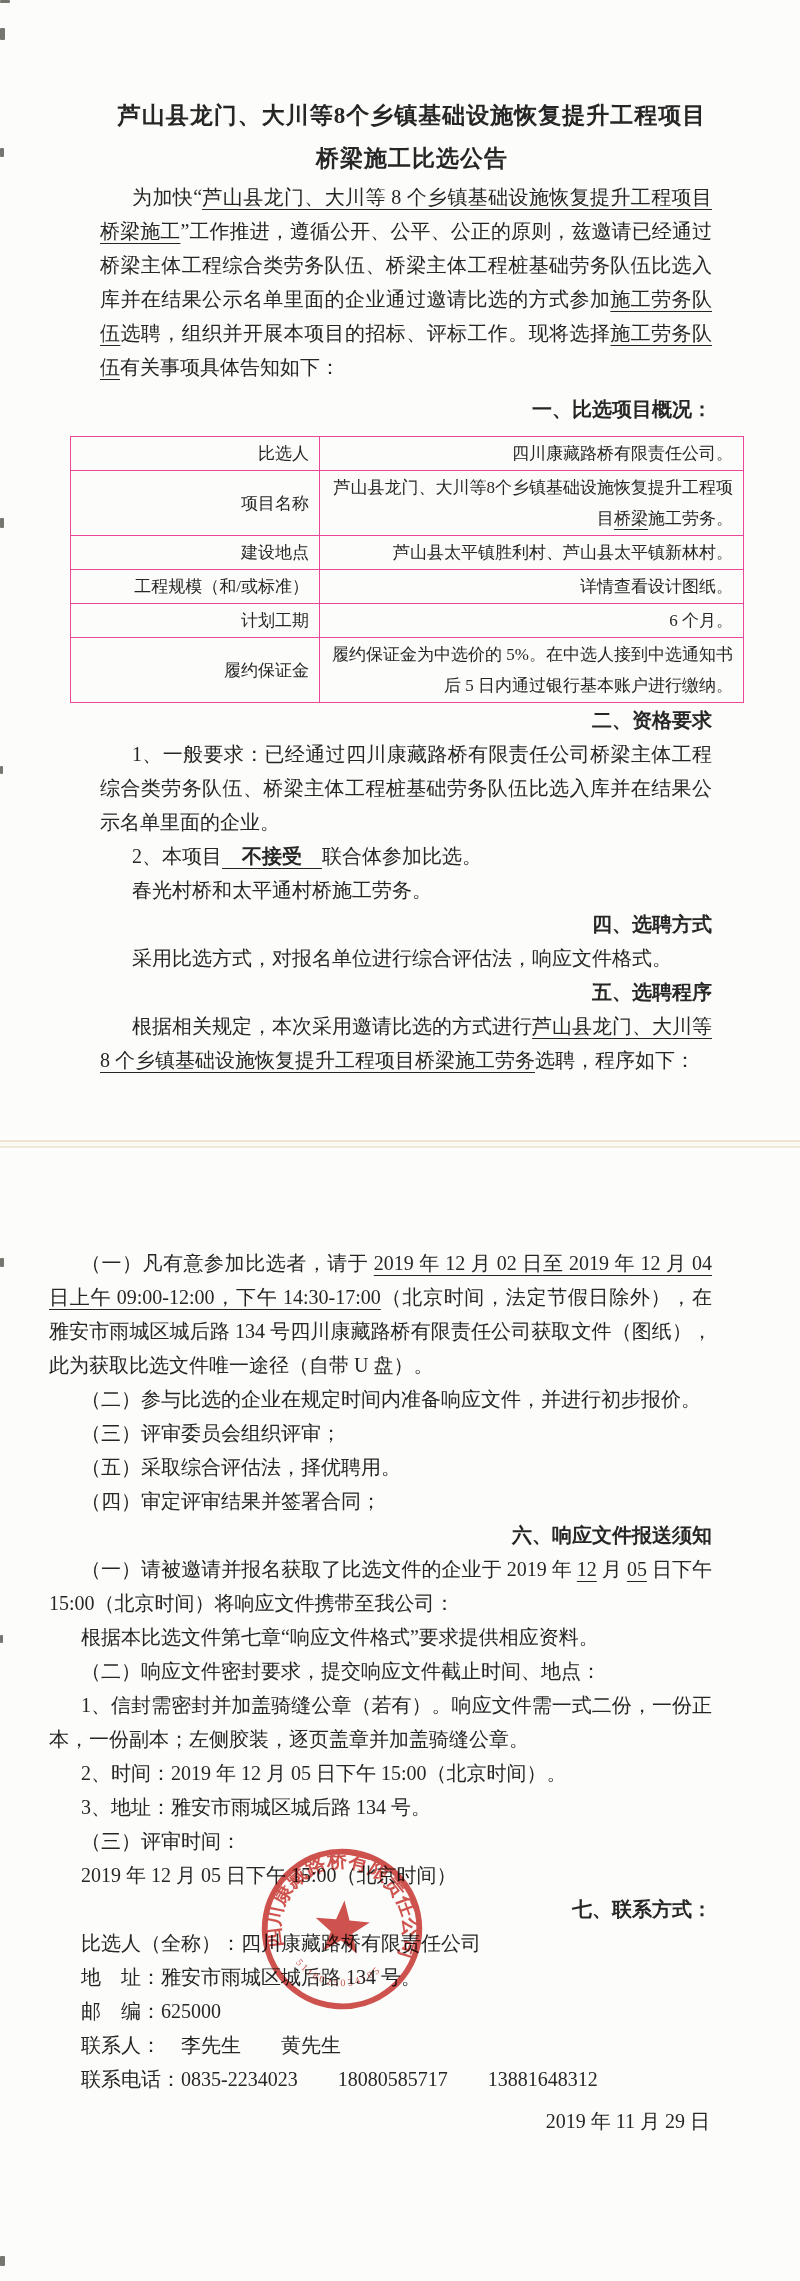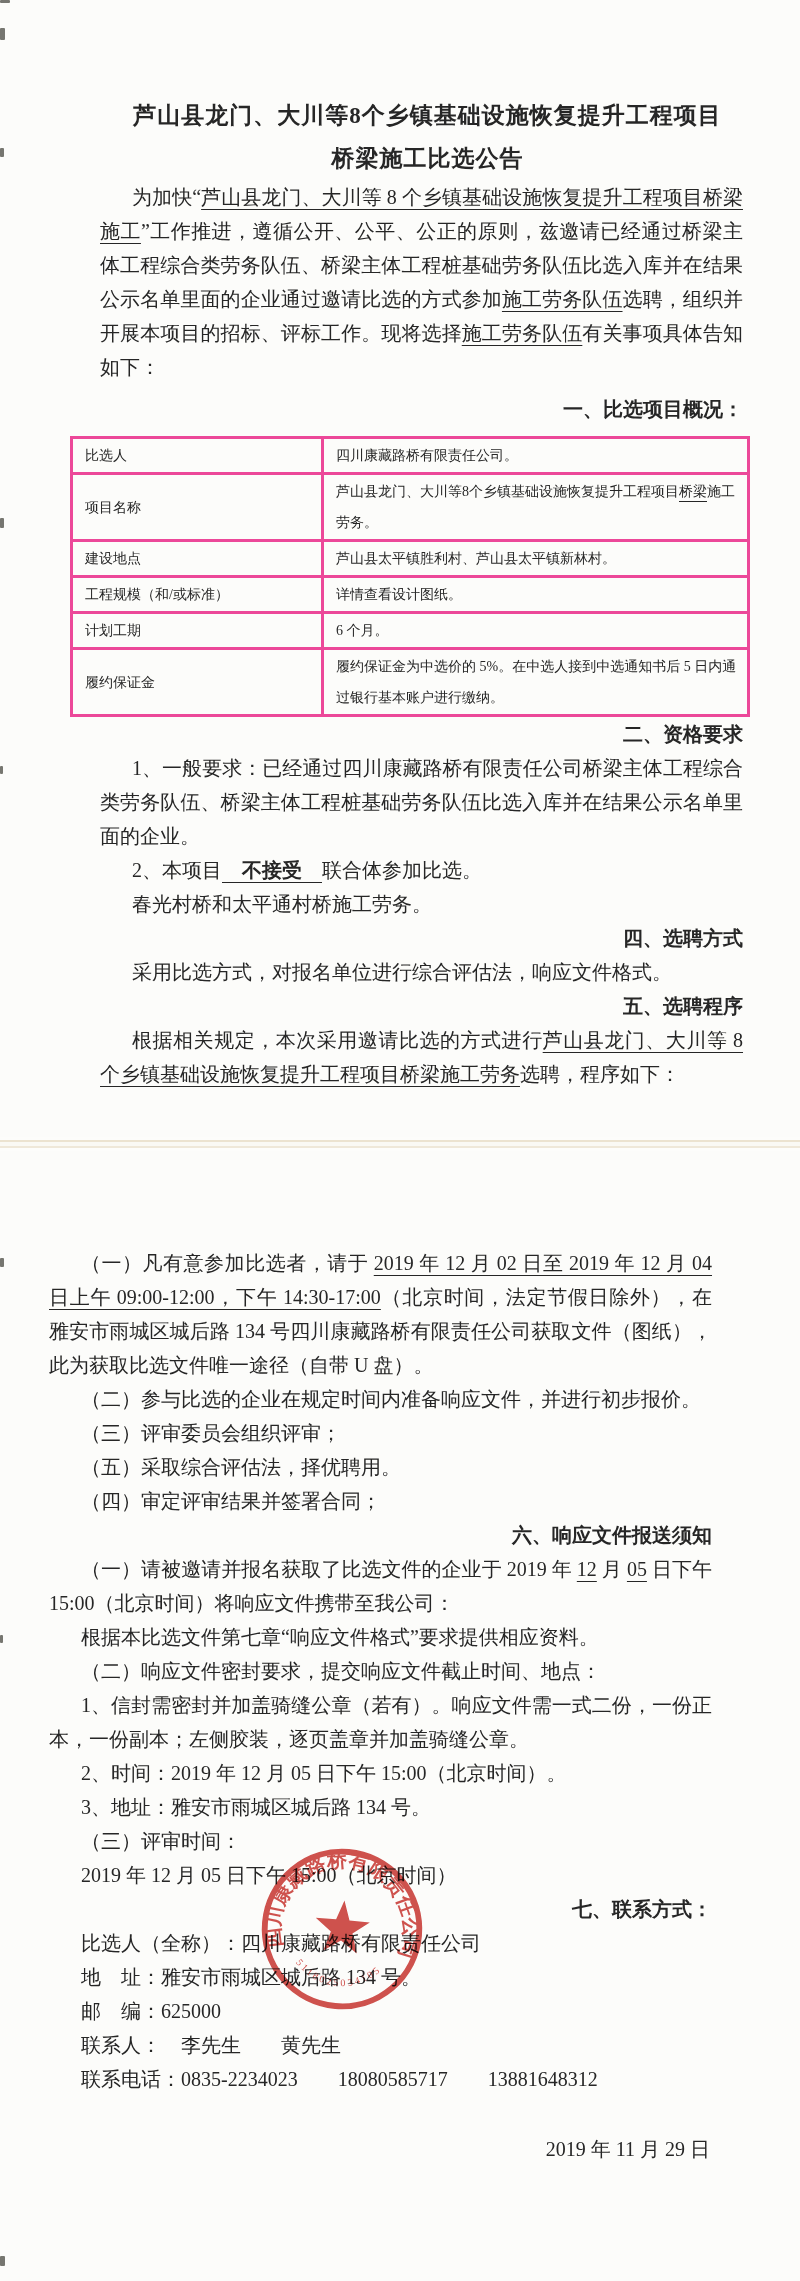--- a/index.html
+++ b/index.html
@@ -10,21 +10,21 @@
   }
   .sheet{
     position:relative;
     width:800px;height:2281px;
     margin:0 auto;
     background:#fcfcfa;
     color:#262626;
     overflow:hidden;
   }
   .page{box-sizing:border-box;width:800px;overflow:hidden;}
-  .page1{height:1137px;padding:0 57px 0 100px;}
+  .page1{height:1137px;padding:0 88px 0 100px;}
   .page2{height:1130px;padding:95px 88px 0 49px;position:relative;}
   .page-sep{
     height:14px;width:800px;
     background:linear-gradient(#fdfdfb 0 3px,#ece3d0 3px 5px,#faf9f4 5px 9px,#efe8d9 9px 11px,#fdfdfb 11px 14px);
   }
   .title{
     margin:94px -30px 0 -18px;
     font-size:23px;font-weight:bold;
     text-align:center;line-height:43px;letter-spacing:1px;
   }
@@ -37,30 +37,31 @@
   .mt4{margin-top:0;}
   .u{text-decoration:underline;text-underline-offset:5px;text-decoration-thickness:1.2px;}
   .b{font-weight:bold;margin-top:36px;}
   table.overview{
     border-collapse:collapse;
     margin:10px 0 0 -30px;
     width:663px;
     table-layout:fixed;
   }
   table.overview td{
-    border:3px solid #ec4899;
-    font-size:14px;line-height:31px;
+    border:1px solid #ec4899;
+    font-size:17px;line-height:31px;
     padding:1px 10px 1px 12px;
     vertical-align:middle;
+    text-align:right;
   }
   td.lbl{width:226px;}
   td.val{width:401px;}
   tr.tall td{height:62px;}
   .date-line{
-    margin-top:36px;text-align:right;text-indent:0;
+    margin-top:8px;text-align:right;text-indent:0;
     padding-right:2px;
   }
   
   .stamp{
     position:absolute;left:258px;top:1845px;
     width:168px;height:168px;
     color:#c9342f;
     mix-blend-mode:multiply;
     opacity:.85;
     transform:rotate(5deg);

